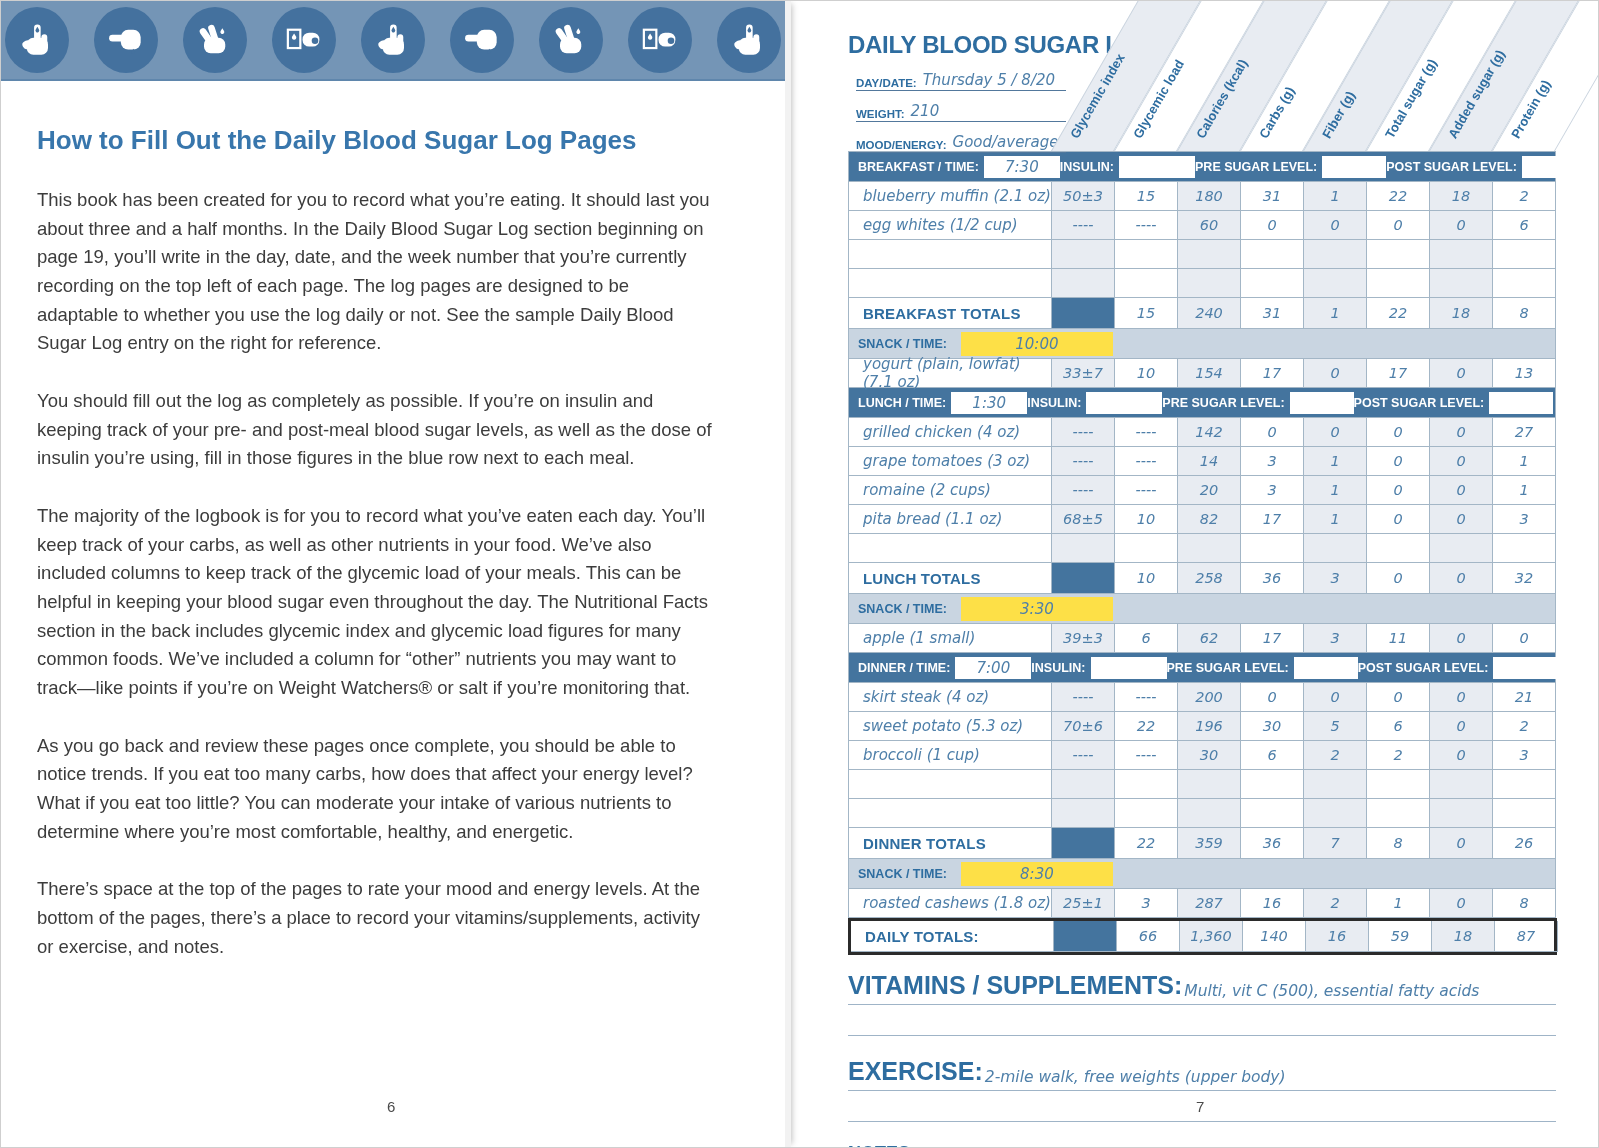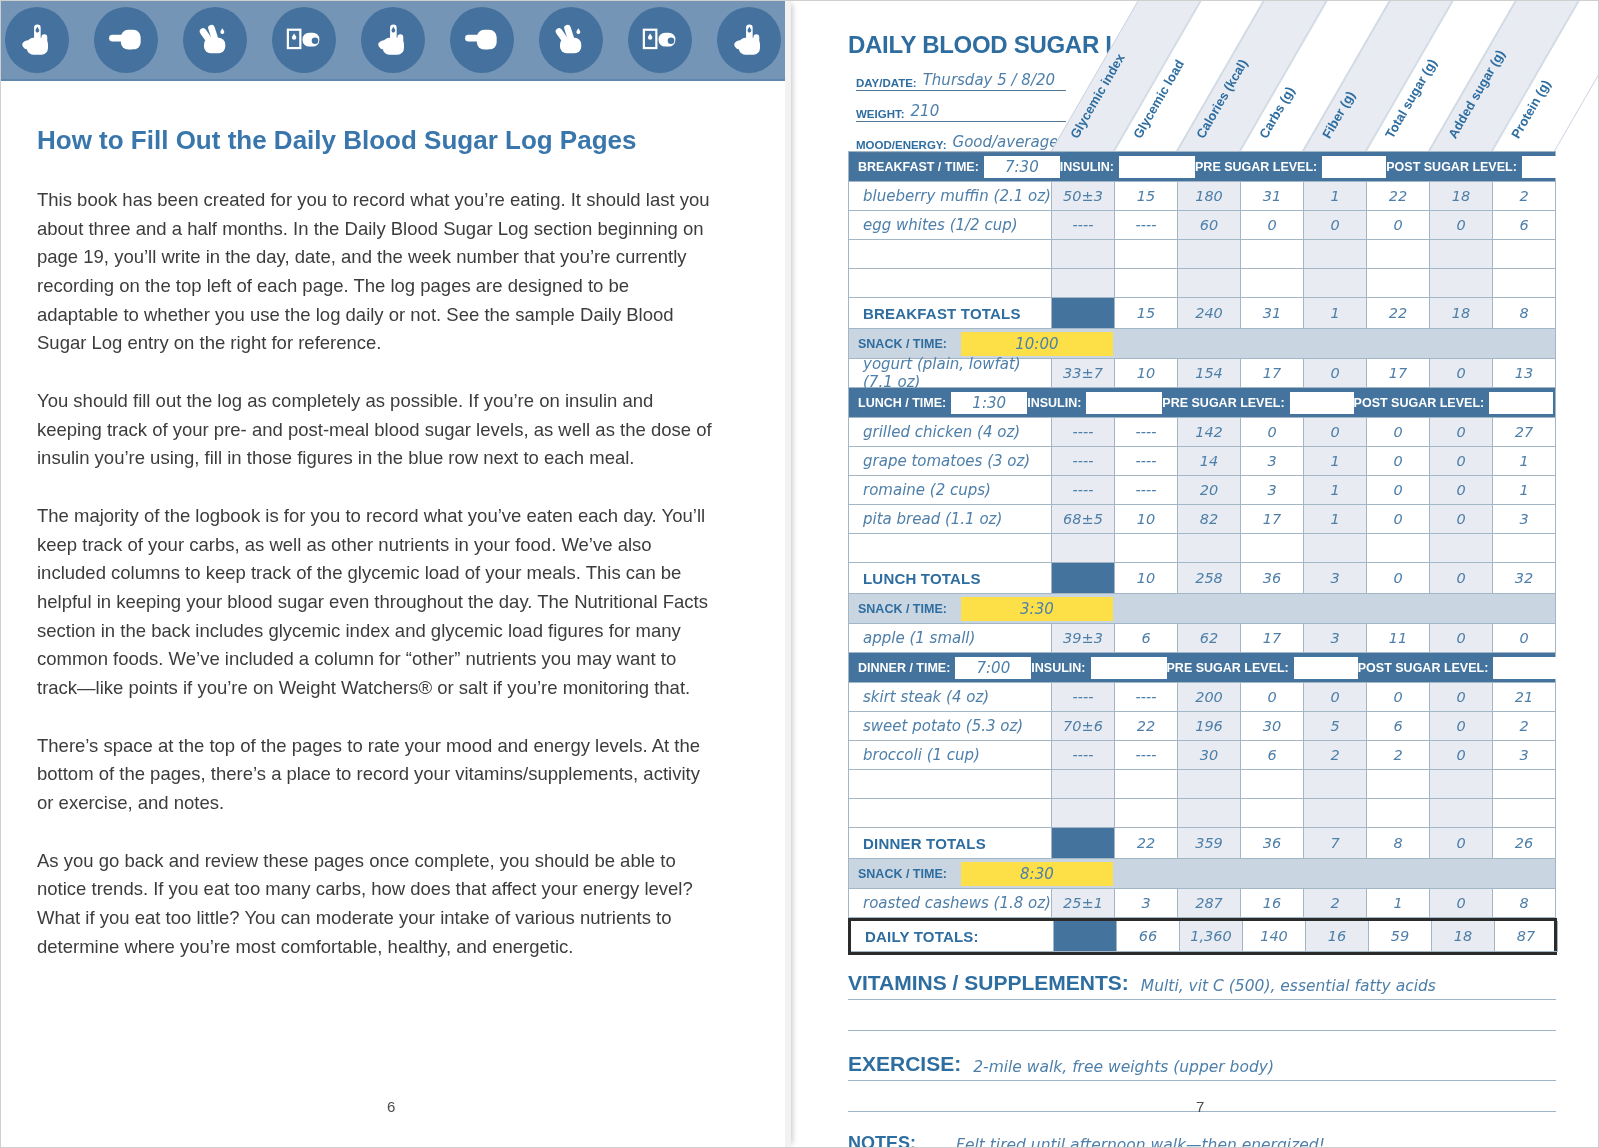--- a/index.html
+++ b/index.html
@@ -68,21 +68,21 @@
   .mbox { background:#fff; width:76px; height:22px; display:flex; align-items:center;
           justify-content:center; font-size:15px; }
   .mbox.small { width:64px; }
   .slabel { color:#2E6DA0; font-size:12.5px; font-weight:700; margin-right:14px; }
   .sbox { background:#fde047; width:152px; height:24px; display:flex; align-items:center;
           justify-content:center; font-size:15px; }
 
   
   .rp-footer { width:708px; margin-top:16px; }
   .fs-row { display:flex; align-items:flex-end; border-bottom:1px solid #9FB4C7; padding-bottom:4px; }
-  .fs-label { font-size:21px; font-weight:800; color:#2E6DA0; margin-right:12px; white-space:nowrap; }
+  .fs-label { font-size:25px; font-weight:800; color:#2E6DA0; margin-right:2px; white-space:nowrap; }
   .fs-label.notes { font-size:18px; margin-right:40px; }
   .fs-value { font-size:15.5px; white-space:nowrap; }
   .blank-line { height:31px; border-bottom:1px solid #9FB4C7; }
   .fs-gap { height:21px; }
 </style>
 </head>
 <body>
 
 <div class="spread">
 
@@ -175,22 +175,22 @@
             <path d="M30.5 12 l2.2 3.6 a2.6 2.6 0 1 1 -4.4 0 z" fill="#44719E"></path>
           </svg>
         </div>
     </div>
     <div class="lp-content">
       <div class="lp-subtitle">How to Fill Out the Daily Blood Sugar Log Pages</div>
       <div class="lp-body">
         <p>This book has been created for you to record what you’re eating. It should last you about three and a half months. In the Daily Blood Sugar Log section beginning on page 19, you’ll write in the day, date, and the week number that you’re currently recording on the top left of each page. The log pages are designed to be adaptable to whether you use the log daily or not. See the sample Daily Blood Sugar Log entry on the right for reference.</p>
         <p>You should fill out the log as completely as possible. If you’re on insulin and keeping track of your pre- and post-meal blood sugar levels, as well as the dose of insulin you’re using, fill in those figures in the blue row next to each meal.</p>
         <p>The majority of the logbook is for you to record what you’ve eaten each day. You’ll keep track of your carbs, as well as other nutrients in your food. We’ve also included columns to keep track of the glycemic load of your meals. This can be helpful in keeping your blood sugar even throughout the day. The Nutritional Facts section in the back includes glycemic index and glycemic load figures for many common foods. We’ve included a column for “other” nutrients you may want to track—like points if you’re on Weight Watchers® or salt if you’re monitoring that.</p>
+        <p>As you go back and review these pages once complete, you should be able to notice trends. If you eat too many carbs, how does that affect your energy level? What if you eat too little? You can moderate your intake of various nutrients to determine where you’re most comfortable, healthy, and energetic.</p>
         <p>There’s space at the top of the pages to rate your mood and energy levels. At the bottom of the pages, there’s a place to record your vitamins/supplements, activity or exercise, and notes.</p>
-        <p>As you go back and review these pages once complete, you should be able to notice trends. If you eat too many carbs, how does that affect your energy level? What if you eat too little? You can moderate your intake of various nutrients to determine where you’re most comfortable, healthy, and energetic.</p>
       </div>
     </div>
     <div class="pagenum pagenum-left">6</div>
   </div>
 
   <div class="page-right">
 
     <div class="rp-header">
       <div class="bands">
         <div class="band shade" style="left:203px"></div>

